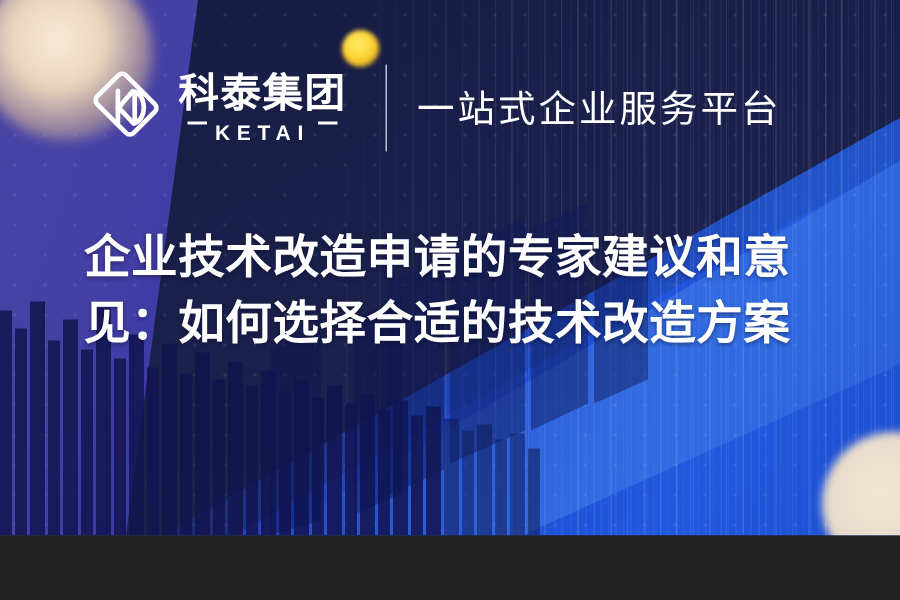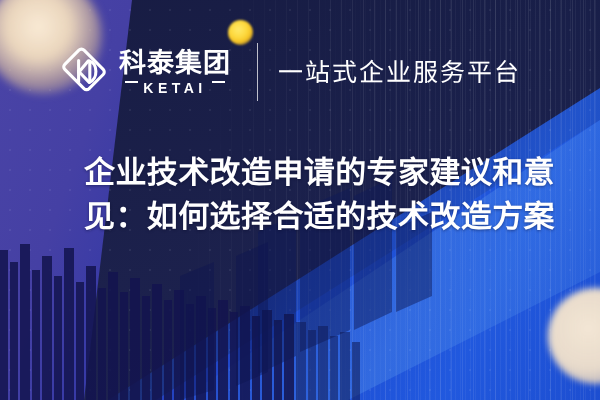--- a/index.html
+++ b/index.html
@@ -1,21 +1,21 @@
 <!DOCTYPE html>
 <html lang="zh-CN"><head>
 <meta charset="utf-8">
 <title>Banner</title>
 <style>
   html,body{margin:0;padding:0;background:#222;}
   *{box-sizing:border-box;}
 
   #banner{
     position:relative;
-    width:600px;height:400px;
+    width:600px;height:357px;
     overflow:hidden;
     font-family:"Liberation Sans","DejaVu Sans",sans-serif;
     background:linear-gradient(110deg,#4a44a6 0%,#4540a4 18%,#2e36a8 38%,#1d3fc4 58%,#1a45cf 78%,#1744c9 100%);
     -webkit-font-smoothing:antialiased;
   }
 
   
   .layer{position:absolute;inset:0;pointer-events:none;}
 
   
@@ -144,21 +144,20 @@
     margin-top:7px;
     font-family:"DejaVu Sans","Liberation Sans",sans-serif;
   }
 
   .headline{
     position:absolute;left:56px;top:150px;width:500px;
     color:#ffffff;font-weight:bold;
     font-size:31px;line-height:44px;letter-spacing:.4px;
     font-family:"DejaVu Sans","Liberation Sans",sans-serif;
     text-shadow:0 1px 3px rgba(8,10,45,.45);
-    margin-left:28px;
   }
 </style>
 </head>
 <body>
 
 <div id="banner">
 
   <div class="layer band-dark"></div>
   <div class="layer wash-blue"></div>
   <div class="layer stripes"></div>

